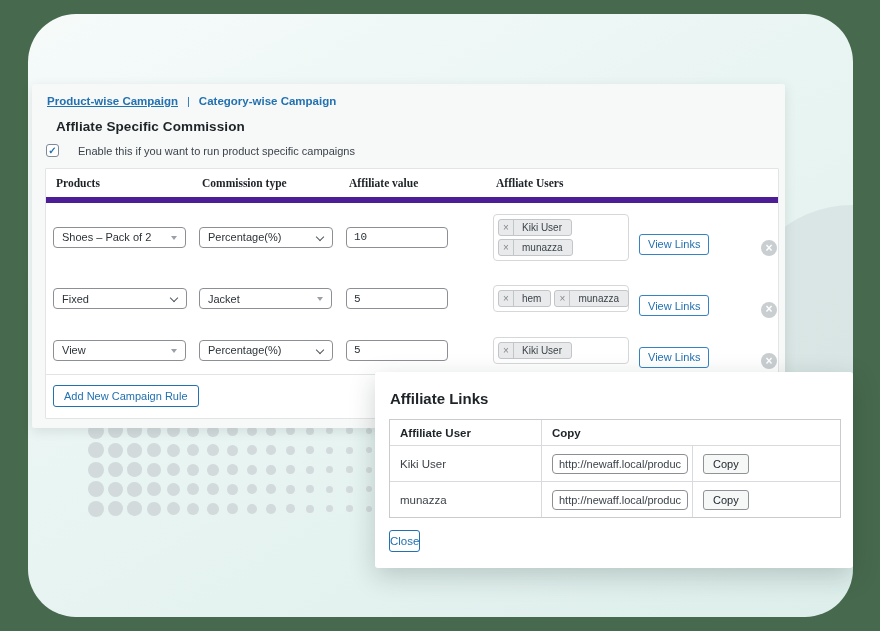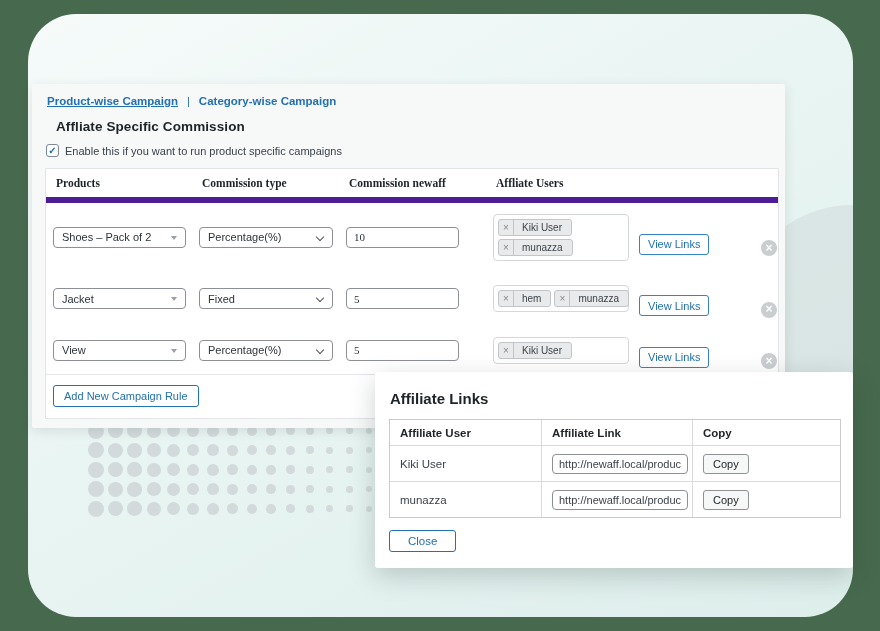--- a/index.html
+++ b/index.html
@@ -18,43 +18,43 @@
 
   
   .card { position:absolute; left:32px; top:84px; width:753px; height:344px; background:#f7f8f8;
     border-radius:2px; box-shadow:0 3px 12px rgba(40,60,55,.12); z-index:5; padding:8px 6px 0 13px; }
 
   .tabs { display:flex; align-items:center; gap:9px; padding:3px 0 0 2px; font-size:11.5px; }
   .tab { color:#2271b1; font-weight:600; text-decoration:none; cursor:pointer; }
   .tab.active { font-weight:700; text-decoration:underline; }
   .tab-sep { color:#2271b1; font-size:11px; }
   .card h2 { font-size:13.5px; color:#1d2327; padding:12px 0 0 11px; letter-spacing:.1px; }
-  .enable-row { display:flex; align-items:center; gap:6px; padding:10px 0 0 1px; font-size:11px; color:#3c434a; }
+  .enable-row { display:flex; align-items:center; gap:19px; padding:10px 0 0 1px; font-size:11px; color:#3c434a; }
   .checkbox { width:13px; height:13px; border:1px solid #7e8a96; border-radius:3px; background:#fff;
     display:inline-flex; align-items:center; justify-content:center; cursor:pointer; flex:0 0 auto; }
   .checkbox.checked::after { content:"\2713"; color:#2271b1; font-size:10px; font-weight:bold; line-height:1; }
 
   
   .rules-table { margin-top:11px; width:734px; background:#fff; border:1px solid #e2e4e7; border-radius:1px; }
   .trow, .thead-row { display:grid; grid-template-columns:146px 147px 147px 146px 110px 1fr;
     align-items:center; padding-left:7px; }
   .thead-row { height:34px; border-bottom:6px solid #4c1d95;font-family:Liberation Serif, serif; }
   .th { font-size:11.5px; font-weight:700; color:#1d2327; padding-left:3px; }
   .r1 { height:68px; } .r2 { height:55px; } .r3 { height:48px; }
 
   .select { position:relative; width:133px; height:21px; border:1px solid #8c8f94; border-radius:4px;
     background:#fff; display:flex; align-items:center; padding:0 20px 0 8px; font-size:11px; color:#2c3338;
     cursor:pointer; white-space:nowrap; overflow:hidden; }
   .select .caret-tri { position:absolute; right:8px; top:8px; width:0; height:0;
     border-left:3.5px solid transparent; border-right:3.5px solid transparent; border-top:4.5px solid #9aa0a5; }
   .select .caret-chev { position:absolute; right:9px; top:6px; width:6px; height:6px;
     border-right:1.6px solid #50575e; border-bottom:1.6px solid #50575e; transform:rotate(45deg); }
   .w134 { width:134px; }
-  .val-input { width:113px; height:21px; border:1px solid #8c8f94; border-radius:4px; background:#fff;
-    font-size:11px; color:#2c3338; padding:0 7px; font-family:Liberation Serif, serif; }
+  .val-input { width:102px; height:21px; border:1px solid #8c8f94; border-radius:4px; background:#fff;
+    font-size:11px; color:#2c3338; padding:0 7px; font-family:Liberation Mono, monospace; }
 
   .tags { width:136px; border:1px solid #d5d8db; border-radius:4px; background:#fff; padding:4px;
     display:flex; gap:3px; }
   .tags.stacked { flex-direction:column; align-items:flex-start; }
   .chip { display:inline-flex; align-items:center; height:17px; background:#e9eaeb; border:1px solid #c3c6c8;
     border-radius:3px; font-size:10px; color:#3c434a; cursor:default; }
   .chip-x { width:15px; align-self:stretch; display:flex; align-items:center; justify-content:center;
     border-right:1px solid #c3c6c8; color:#85898c; font-size:10px; cursor:pointer; }
   .chip-label { padding:0 9px 0 8px; }
 
@@ -78,21 +78,21 @@
   .mrow + .mrow { border-top:1px solid #d8dadd; }
   .mhead { height:25px; }
   .mhead .mcell { font-weight:700; font-size:11.5px; color:#1d2327; }
   .mbody { height:36px; }
   .mcell { padding-left:10px; font-size:11.5px; color:#3c434a; }
   .mcell + .mcell { border-left:1px solid #d8dadd; align-self:stretch; display:flex; align-items:center; }
   .link-input { width:136px; height:20px; border:1px solid #8c8f94; border-radius:4px; background:#fff;
     font-size:11px; color:#3c434a; padding:0 6px; font-family:"Liberation Sans",sans-serif; }
   .copy-btn { height:20px; padding:0 9px; background:#f6f7f7; border:1px solid #8f9396; border-radius:3px;
     color:#1d2327; font-size:11px; font-family:"Liberation Sans",sans-serif; cursor:pointer; }
-  .close-btn { margin-top:12px; height:22px; padding:0 18px; background:#fff; border:1px solid #2271b1;
+  .close-btn { margin-top:12px; height:22px; padding:0 0; background:#fff; border:1px solid #2271b1;
     border-radius:3px; color:#2271b1; font-size:11.5px; font-family:"Liberation Sans",sans-serif; cursor:pointer; }
 </style>
 </head>
 <body>
 
 <div class="stage">
 
   <div class="teal-bg">
     <div class="bg-circle"></div>
     <div class="dots" id="dots">
@@ -351,21 +351,21 @@
 
     <div class="enable-row">
       <span class="checkbox checked"></span>
       <span>Enable this if you want to run product specific campaigns</span>
     </div>
 
     <div class="rules-table">
       <div class="thead-row">
         <span class="th">Products</span>
         <span class="th">Commission type</span>
-        <span class="th">Commission newaff</span>
+        <span class="th">Affiliate value</span>
         <span class="th">Affliate Users</span>
         <span class="th"></span>
         <span class="th"></span>
       </div>
 
       <div class="trow r1">
         <div>
             <div class="select">
           <span>Shoes – Pack of 2</span>
           <span class="caret-tri"></span>
@@ -387,29 +387,29 @@
             <span class="chip-x">×</span>
             <span class="chip-label">munazza</span>
             </span>
         </div>
         <button class="view-links">View Links</button>
         <button class="remove-btn">×</button>
       </div>
 
       <div class="trow r2">
         <div>
+            <div class="select w134">
+          <span>Fixed</span>
+          <span class="caret-chev"></span>
+            </div>
+          </div>
+        <div>
             <div class="select">
           <span>Jacket</span>
           <span class="caret-tri"></span>
-            </div>
-          </div>
-        <div>
-            <div class="select w134">
-          <span>Fixed</span>
-          <span class="caret-chev"></span>
             </div>
           </div>
         <div><input class="val-input" value="5" style=""></div>
         <div class="tags">
           <span class="chip">
             <span class="chip-x">×</span>
             <span class="chip-label">hem</span>
             </span>
           <span class="chip">
             <span class="chip-x">×</span>
@@ -448,21 +448,20 @@
         <button class="add-rule">Add New Campaign Rule</button>
       </div>
     </div>
   </div>
 
   <div class="modal">
     <h3>Affiliate Links</h3>
     <div class="mtable">
       <div class="mrow mhead">
         <span class="mcell">Affiliate User</span>
-        <span class="mcell">Affiliate Link</span>
         <span class="mcell">Copy</span>
       </div>
       <div class="mrow mbody">
         <span class="mcell">Kiki User</span>
         <span class="mcell">
             <input class="link-input" value="http://newaff.local/produc" style="">
           </span>
         <span class="mcell">
             <button class="copy-btn">Copy</button>
           </span>

